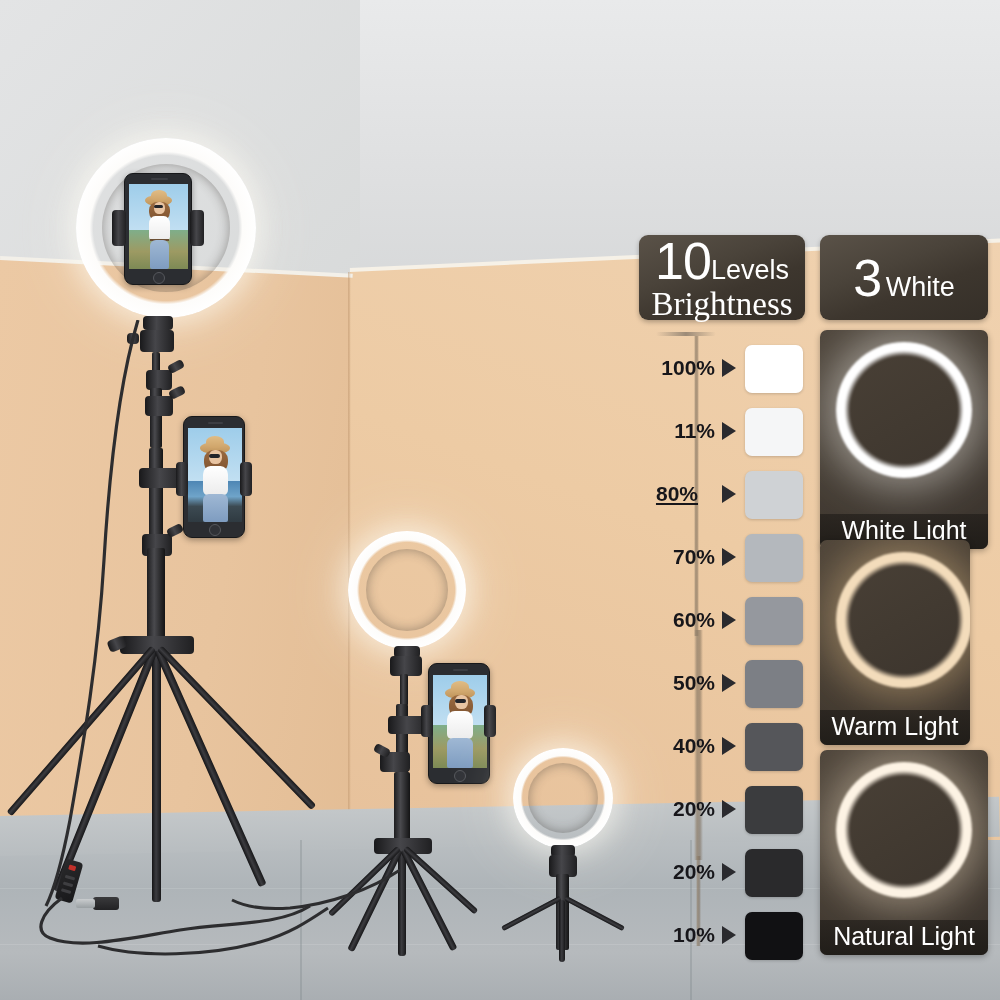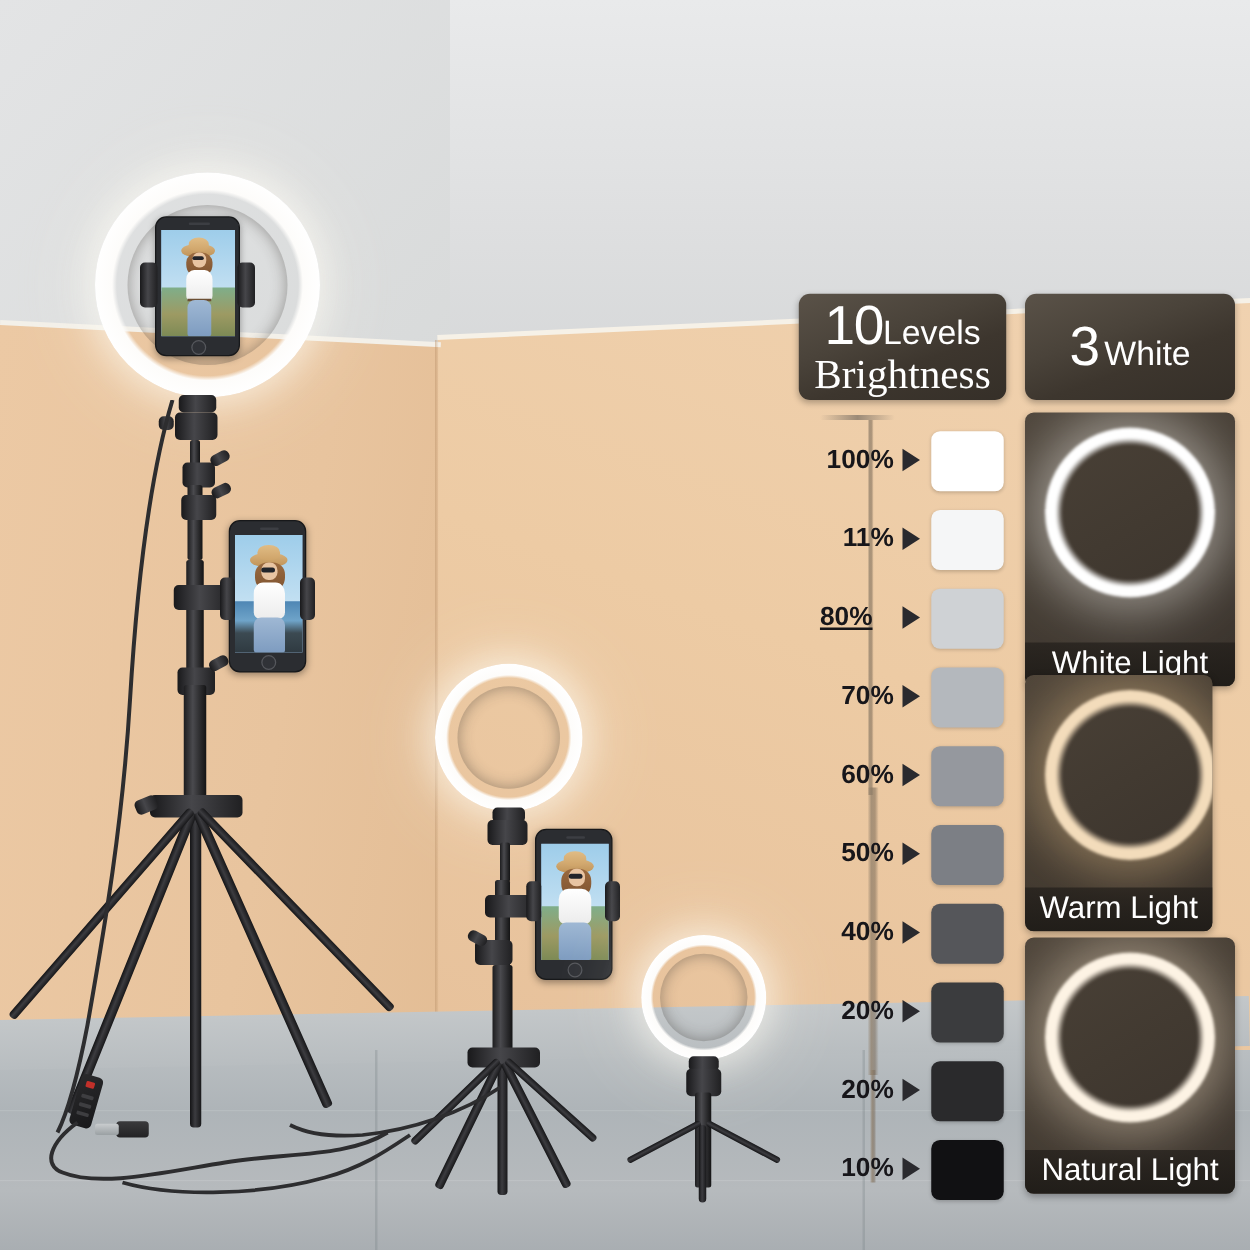--- a/index.html
+++ b/index.html
@@ -109,21 +109,21 @@
   .hdr {
     position:absolute; border-radius:9px;
     background:linear-gradient(160deg,#5a5248 0%,#4a433a 38%,#3d362e 62%,#352f28 100%);
     color:#fff; text-align:center;
     box-shadow:0 2px 5px rgba(0,0,0,.28);
     display:flex; flex-direction:column; justify-content:center; align-items:center;
     line-height:1.0;
   }
   .hdr .l1 { white-space:nowrap; }
   .hdr .l2 { white-space:nowrap;font-family:Liberation Serif, serif; }
-  .big { font-size:44px; font-weight:400; letter-spacing:-1px; }
+  .big { font-size:52px; font-weight:400; letter-spacing:-1px; }
   .med { font-size:27px; font-weight:400; }
   .l2-brightness { font-size:33px; font-weight:400; margin-top:1px; }
   .l2-modes { font-size:40px; font-weight:400; margin-top:-1px; }
 
   .tickbar {
     position:absolute; height:4px; border-radius:2px;
     background:linear-gradient(90deg,rgba(150,135,115,0),#9b8a77,rgba(150,135,115,0));
   }
 
   .scale-rod {

